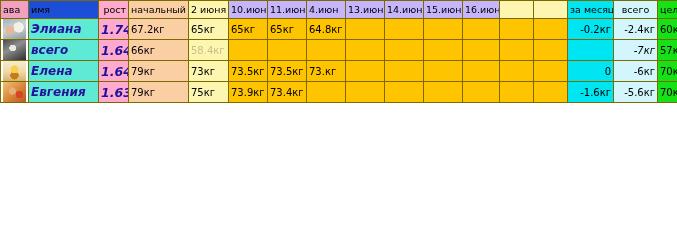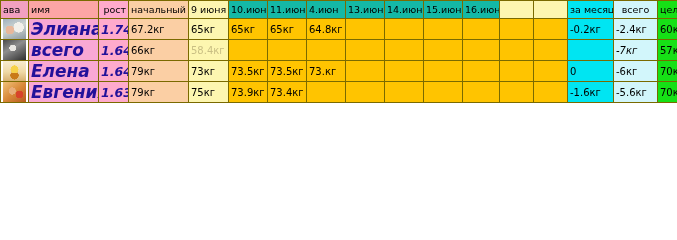--- a/index.html
+++ b/index.html
@@ -19,45 +19,45 @@
     padding:0 2px;
     overflow:hidden;
     white-space:nowrap;
     vertical-align:middle;
     height:21px;
     box-sizing:border-box;
   }
   
   tr.hdr td{height:18px;font-size:9.5px;}
   td.h-ava{background:#f2a0c0;border-color:#d94f9a;}
-  td.h-name{background:#fca5a5;border-color:#d94f9a;}
+  td.h-name{background:#1d4ed8;border-color:#d94f9a;}
   td.h-height{background:#ffaacc;border-color:#d94f9a;text-align:right;}
   td.h-start{background:#fbcfa4;border-color:#8a6a30;}
   td.h-date0{background:#fdf6b0;border-color:#7a6a00;}
-  td.h-date{background:#14b8a6;border-color:#7a6a00;}
+  td.h-date{background:#c4b5fd;border-color:#7a6a00;}
   td.h-blank{background:#fdf6b0;border-color:#7a6a00;}
   td.h-month{background:#00e5f2;border-color:#0a7a80;}
   td.h-total{background:#d2f6fb;border-color:#0a7a80;text-align:center;margin-left:28px;}
   td.h-goal{background:#16e016;border-color:#0a7a0a;}
 
   
   td.c-ava{background:#ffffff;border-color:#aaaaaa;padding:0;}
-  td.c-name{background:#f9a8d4;border-color:#d94f9a;
-            font-style:italic;font-weight:bold;font-size:17px;
+  td.c-name{background:#5eead4;border-color:#d94f9a;
+            font-style:italic;font-weight:bold;font-size:12px;
             color:#22119a;padding-left:5px;}
   td.c-height{background:#ffaacc;border-color:#d94f9a;
               font-style:italic;font-weight:bold;font-size:12.5px;
               color:#22119a;padding-left:4px;}
   td.c-start{background:#fbcfa4;border-color:#8a6a30;}
   td.c-first{background:#fdf6b0;border-color:#7a6a00;}
   td.c-first.dim{color:#c9bf84;}
   td.c-day{background:#ffc400;border-color:#7a6a00;}
   td.c-blank{background:#ffc400;border-color:#7a6a00;}
-  td.c-month{background:#00e5f2;border-color:#0a7a80;padding-right:4px;}
-  td.c-total{background:#d2f6fb;border-color:#0a7a80;}
+  td.c-month{background:#00e5f2;border-color:#0a7a80;text-align:right;padding-right:4px;}
+  td.c-total{background:#d2f6fb;border-color:#0a7a80;text-align:right;}
   td.c-goal{background:#16e016;border-color:#0a7a0a;}
 
   tr.r-nin td.c-month{background:#00e5f2;}
   tr.r-nin td.c-total{background:#d2f6fb;font-style:italic;}
 
   
   .avatar{
     width:100%;height:100%;min-height:20px;
     display:block;
   }
@@ -103,21 +103,21 @@
       <col style="width:44px">
     <col style="width:34px">
   </colgroup>
 
   <tbody>
       <tr class="hdr">
     <td class="h-ava">ава</td>
     <td class="h-name">имя</td>
     <td class="h-height">рост</td>
     <td class="h-start">начальный вес</td>
-    <td class="h-date0">9 июня</td>
+    <td class="h-date0">2 июня</td>
     <td class="h-date">10.июн</td>
     <td class="h-date">11.июн</td>
     <td class="h-date">4.июн</td>
     <td class="h-date">13.июн</td>
     <td class="h-date">14.июн</td>
     <td class="h-date">15.июн</td>
     <td class="h-date">16.июн</td>
     <td class="h-blank"></td>
     <td class="h-blank"></td>
     <td class="h-month">за месяц</td>

